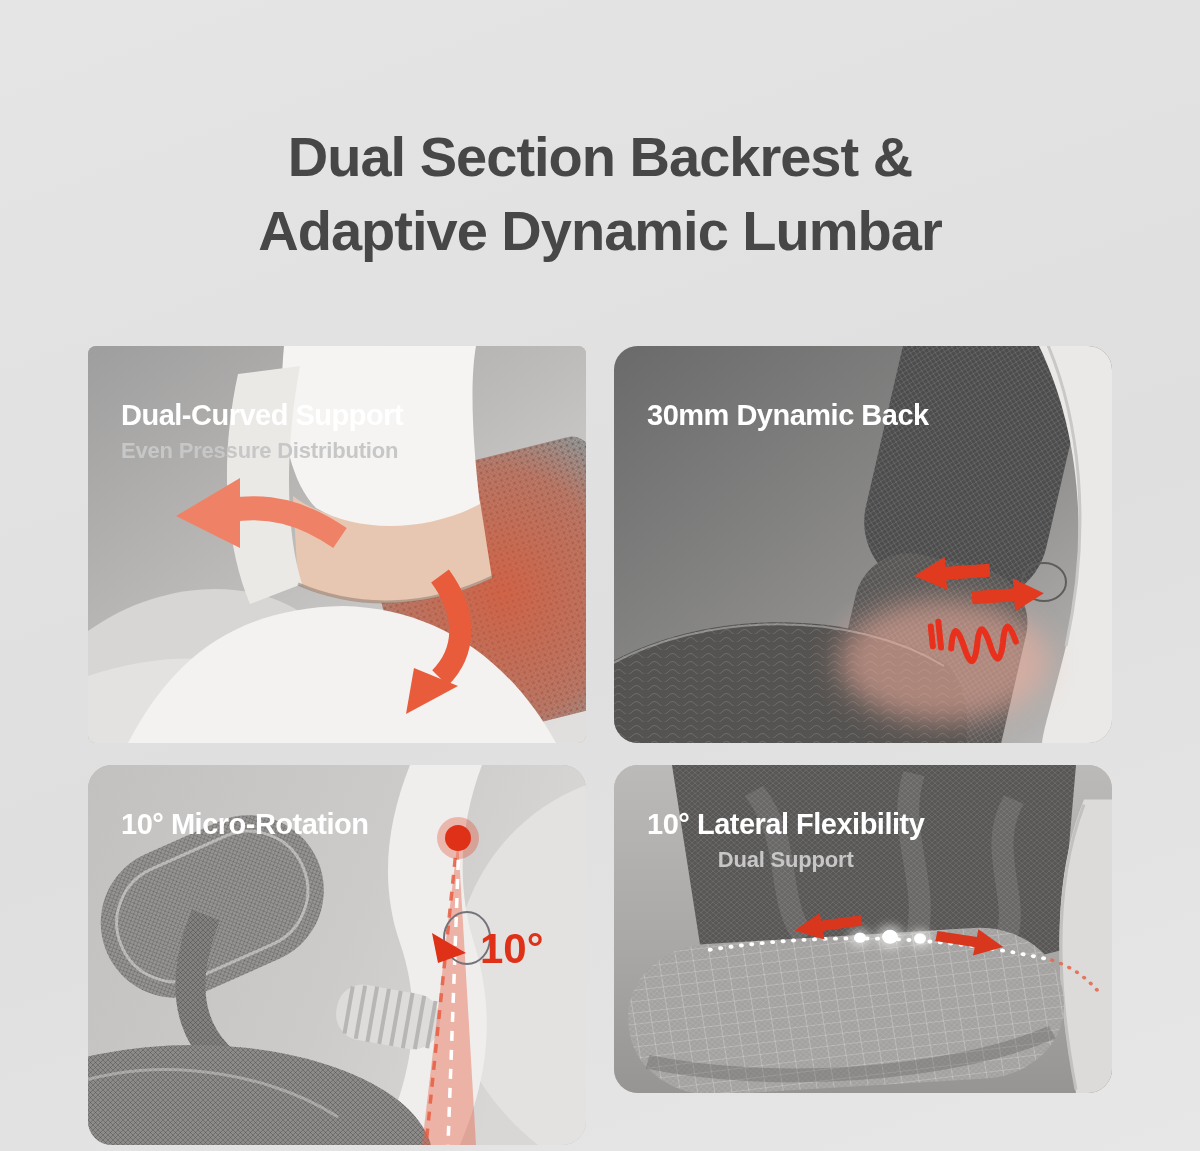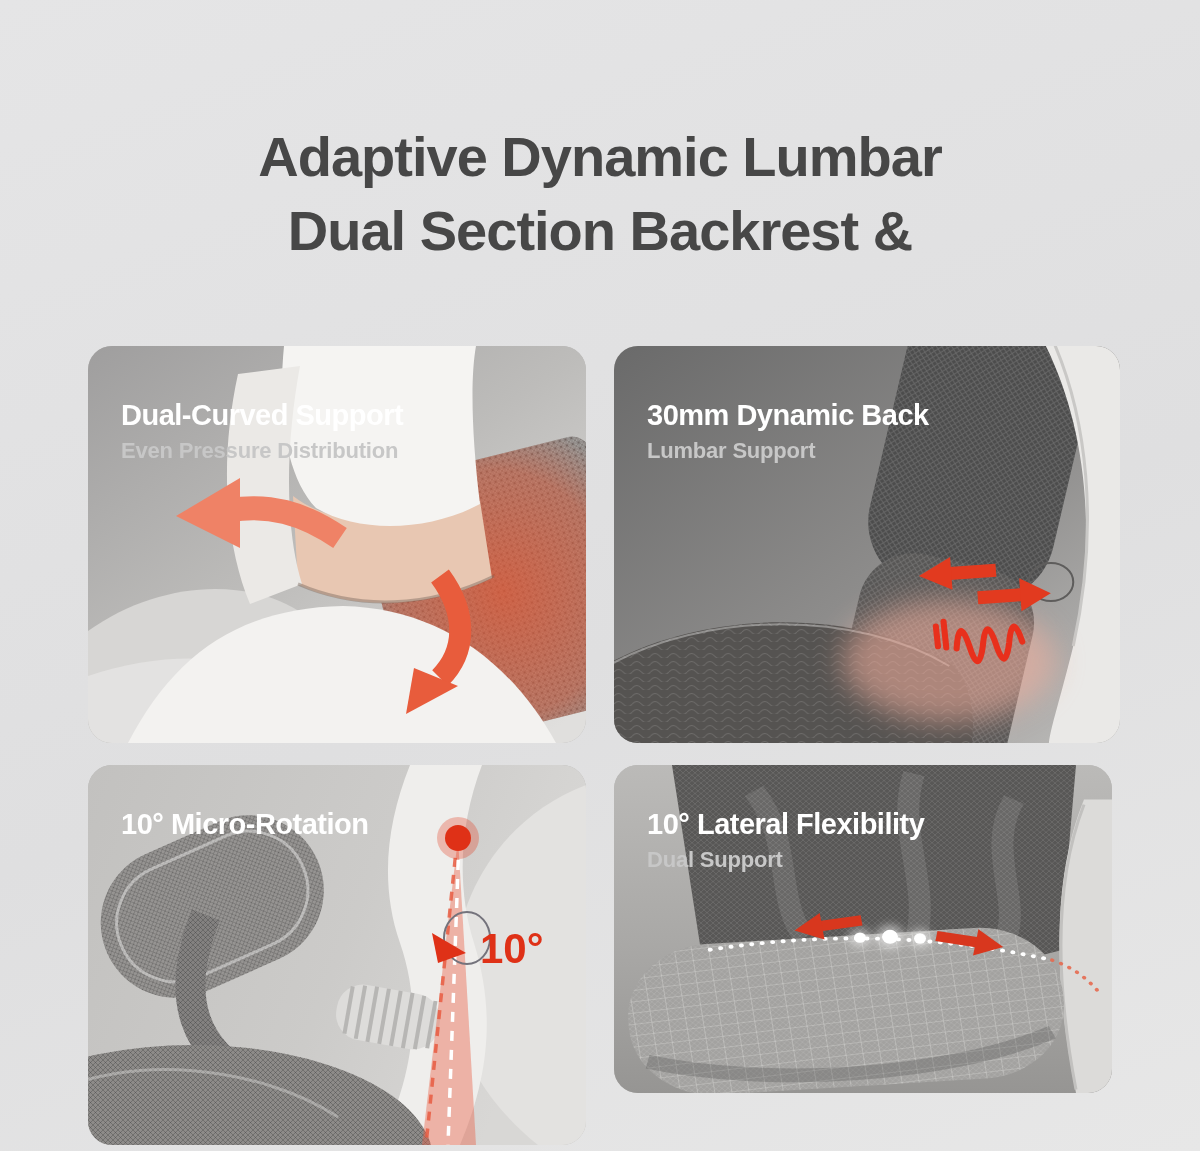--- a/index.html
+++ b/index.html
@@ -7,37 +7,37 @@
     position:relative;width:1200px;height:1151px;margin:0 auto;overflow:hidden;
     background:linear-gradient(160deg,#e5e5e6 0%,#dfdfe0 55%,#e7e7e7 100%);
     font-family:"Liberation Sans",sans-serif;
   }
   .title{
     position:absolute;top:120px;left:0;width:100%;text-align:center;
     color:#474747;font-weight:bold;font-size:56px;line-height:74px;letter-spacing:-1px;
   }
   .panel{position:absolute;border-radius:24px;overflow:hidden;background:#b5b4b2;}
   .panel svg{position:absolute;left:0;top:0;width:100%;height:100%;display:block;}
-  .p1{left:88px;top:346px;width:498px;height:397px;}
-  .p2{left:614px;top:346px;width:498px;height:397px;padding-left:8px;}
+  .p1{left:88px;top:346px;width:498px;height:397px;border-radius:8px;}
+  .p2{left:614px;top:346px;width:498px;height:397px;}
   .p3{left:88px;top:765px;width:498px;height:380px;}
   .p4{left:614px;top:765px;width:498px;height:328px;}
   .caption{position:absolute;left:33px;top:52px;z-index:2;}
-  .row2 .caption{top:42px;}
+  .row2 .caption{top:42px;text-align:center;}
   .caption h2{margin:0;font-size:29px;line-height:34px;color:#ffffff;font-weight:bold;letter-spacing:-0.5px;}
   .caption p{margin:6px 0 0;font-size:22px;line-height:26px;color:#c7c7c7;font-weight:bold;letter-spacing:-0.2px;}
 </style>
 </head>
 <body>
 
 <div class="canvas">
 
   <header class="title">
+    <div>Dual Section Backrest &amp;</div>
     <div>Adaptive Dynamic Lumbar</div>
-    <div>Dual Section Backrest &amp;</div>
   </header>
 
   <section class="panel p1">
     <svg viewBox="0 0 498 397" preserveAspectRatio="none">
       <defs>
         <linearGradient id="p1bg" x1="0" y1="0" x2="0.9" y2="1">
           <stop offset="0" stop-color="#9f9e9e"></stop>
             <stop offset="0.5" stop-color="#bdbcba"></stop>
             <stop offset="1" stop-color="#e0dfdd"></stop>
         </linearGradient>
@@ -121,21 +121,20 @@
       <g transform="rotate(-4 390 250)">
         <rect x="358" y="243" width="44" height="13" fill="#e23a1f"></rect>
         <polygon points="400,233 400,266 430,250" fill="#e23a1f"></polygon>
       </g>
       <g transform="rotate(-6 360 290)">
         <path d="M318,296 l0,-20 m8,22 l0,-26 m10,28 q6,-34 13,0 q6,30 13,0 q6,-32 13,0 q6,30 13,0 q6,-32 13,0" stroke="#e8301c" stroke-width="6" fill="none" stroke-linecap="round"></path>
       </g>
     </svg>
     <div class="caption">
       <h2>30mm Dynamic Back</h2>
-      <p>Lumbar Support</p>
     </div>
   </section>
 
   <section class="panel p3 row2">
     <svg viewBox="0 0 498 380" preserveAspectRatio="none">
       <defs>
         <linearGradient id="p3bg" x1="0" y1="0" x2="1" y2="0.3">
           <stop offset="0" stop-color="#c2c1bf"></stop>
             <stop offset="0.6" stop-color="#cccbc9"></stop>
             <stop offset="1" stop-color="#d8d7d5"></stop>

